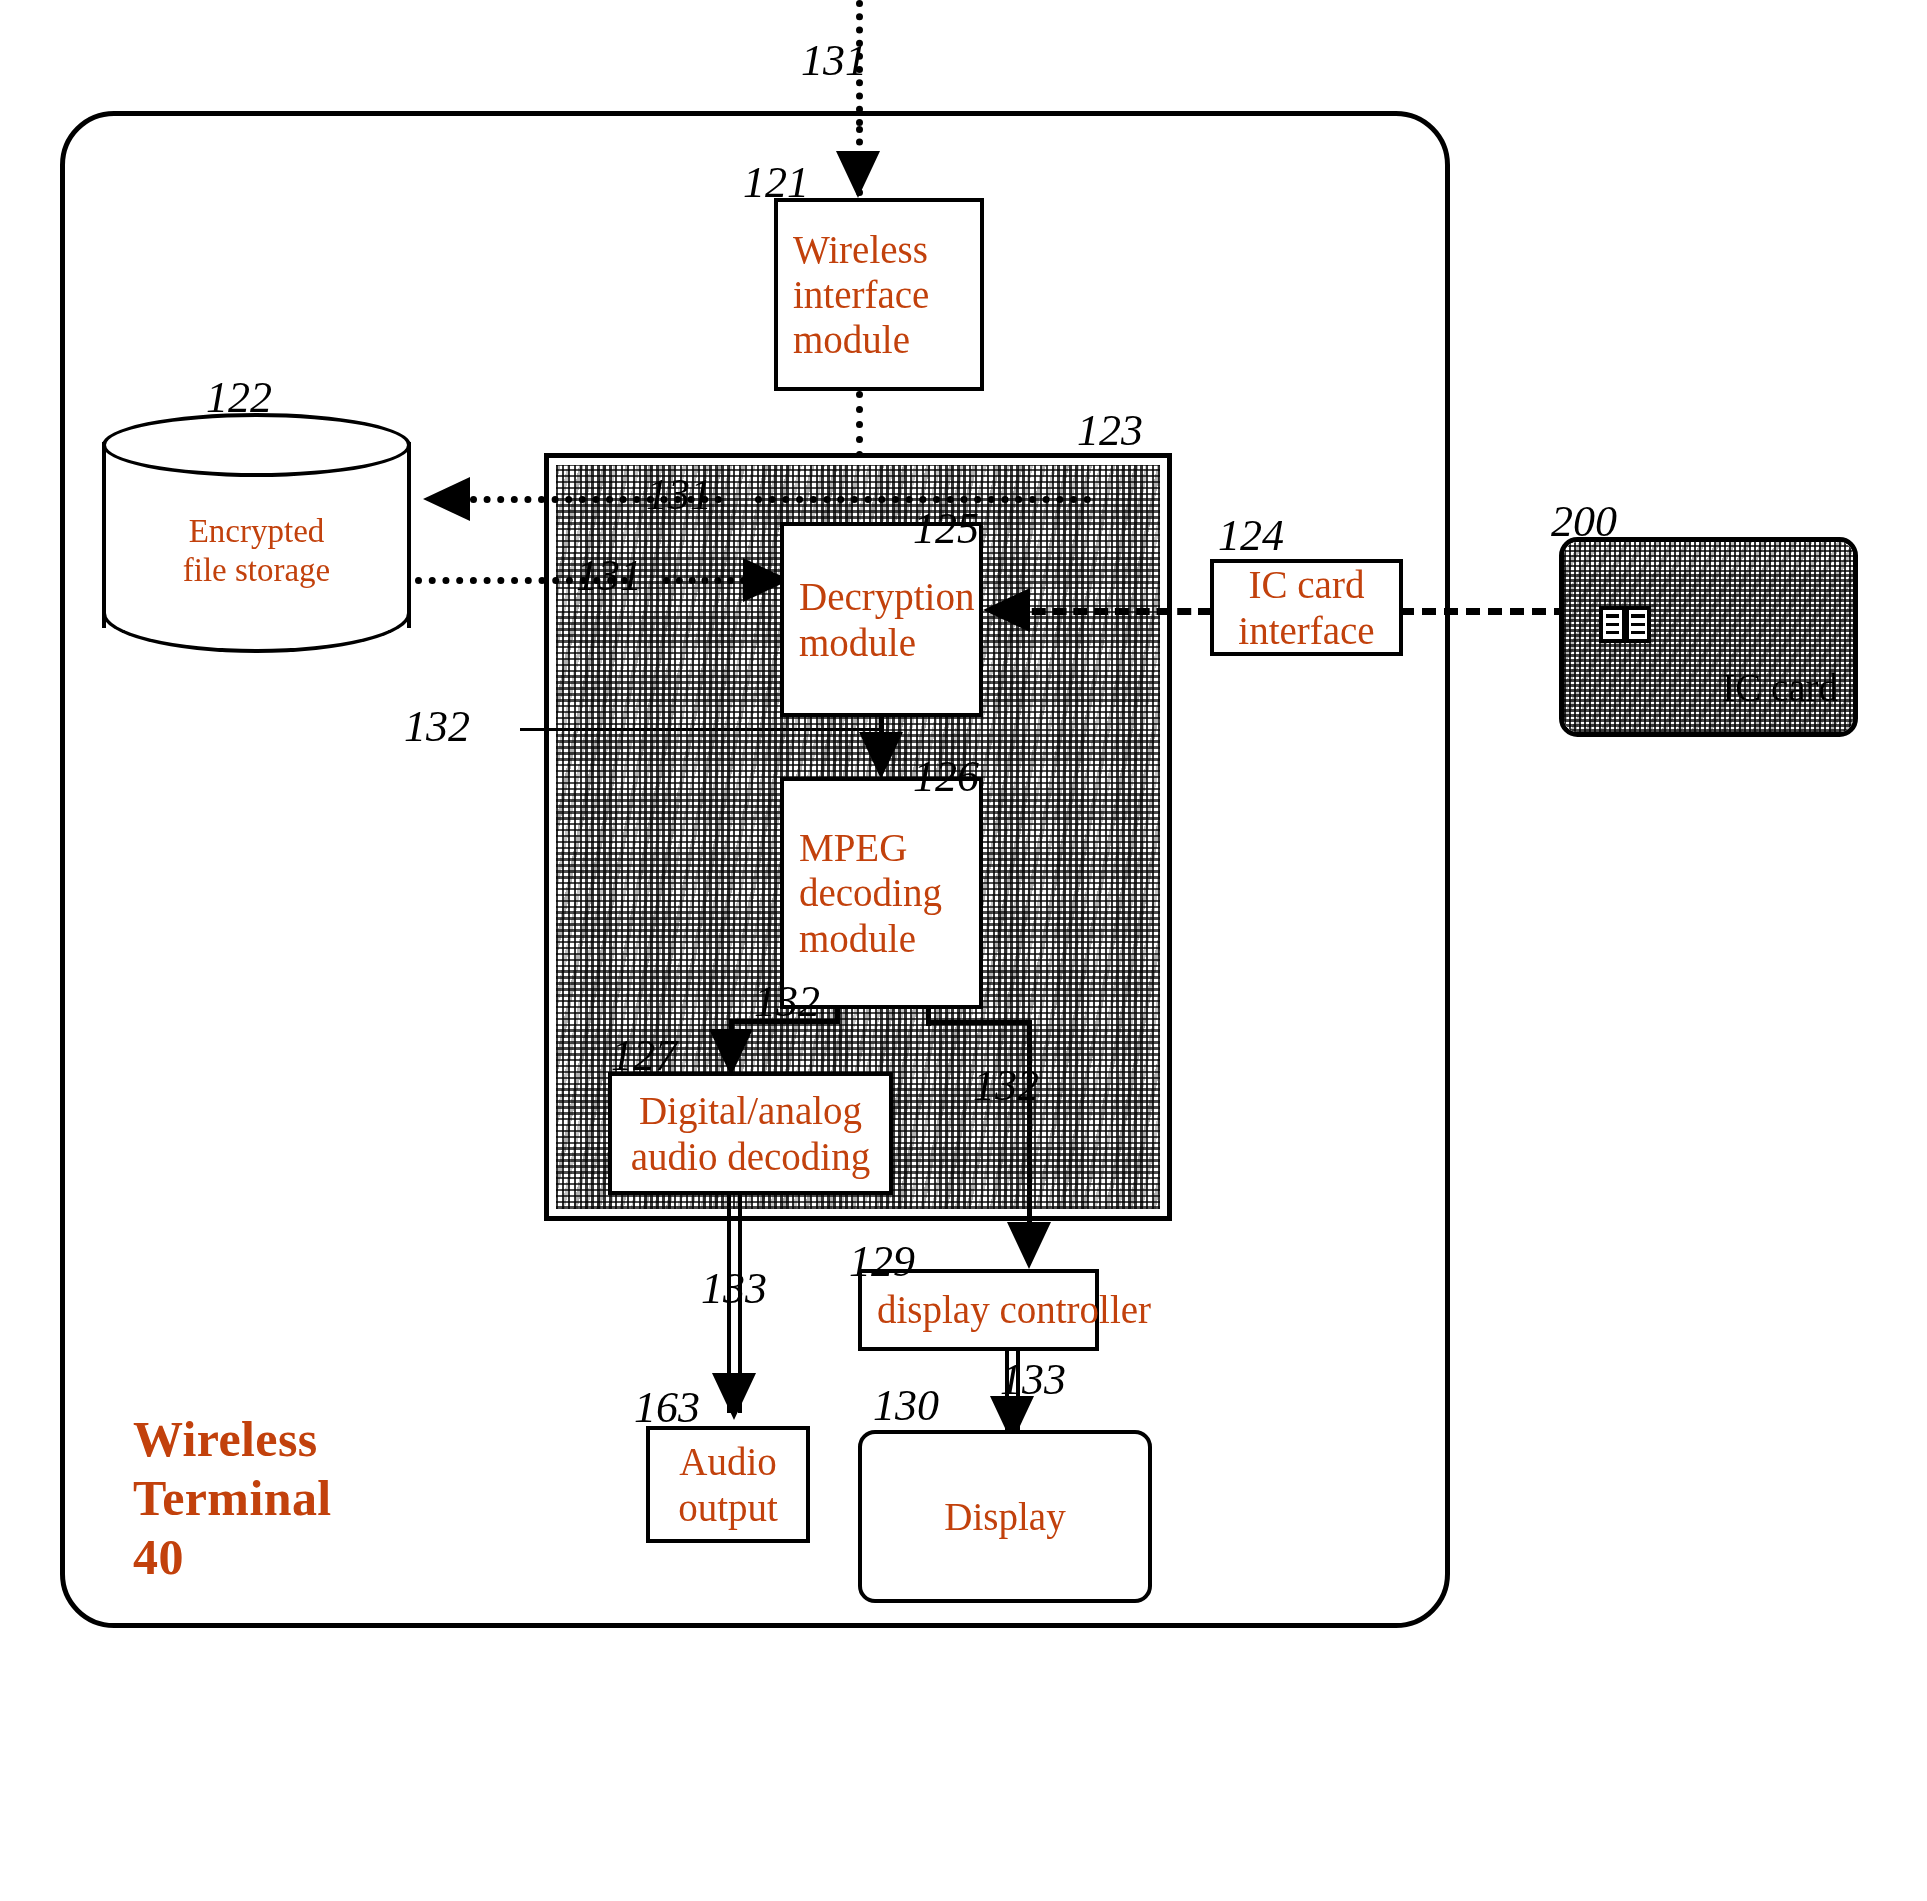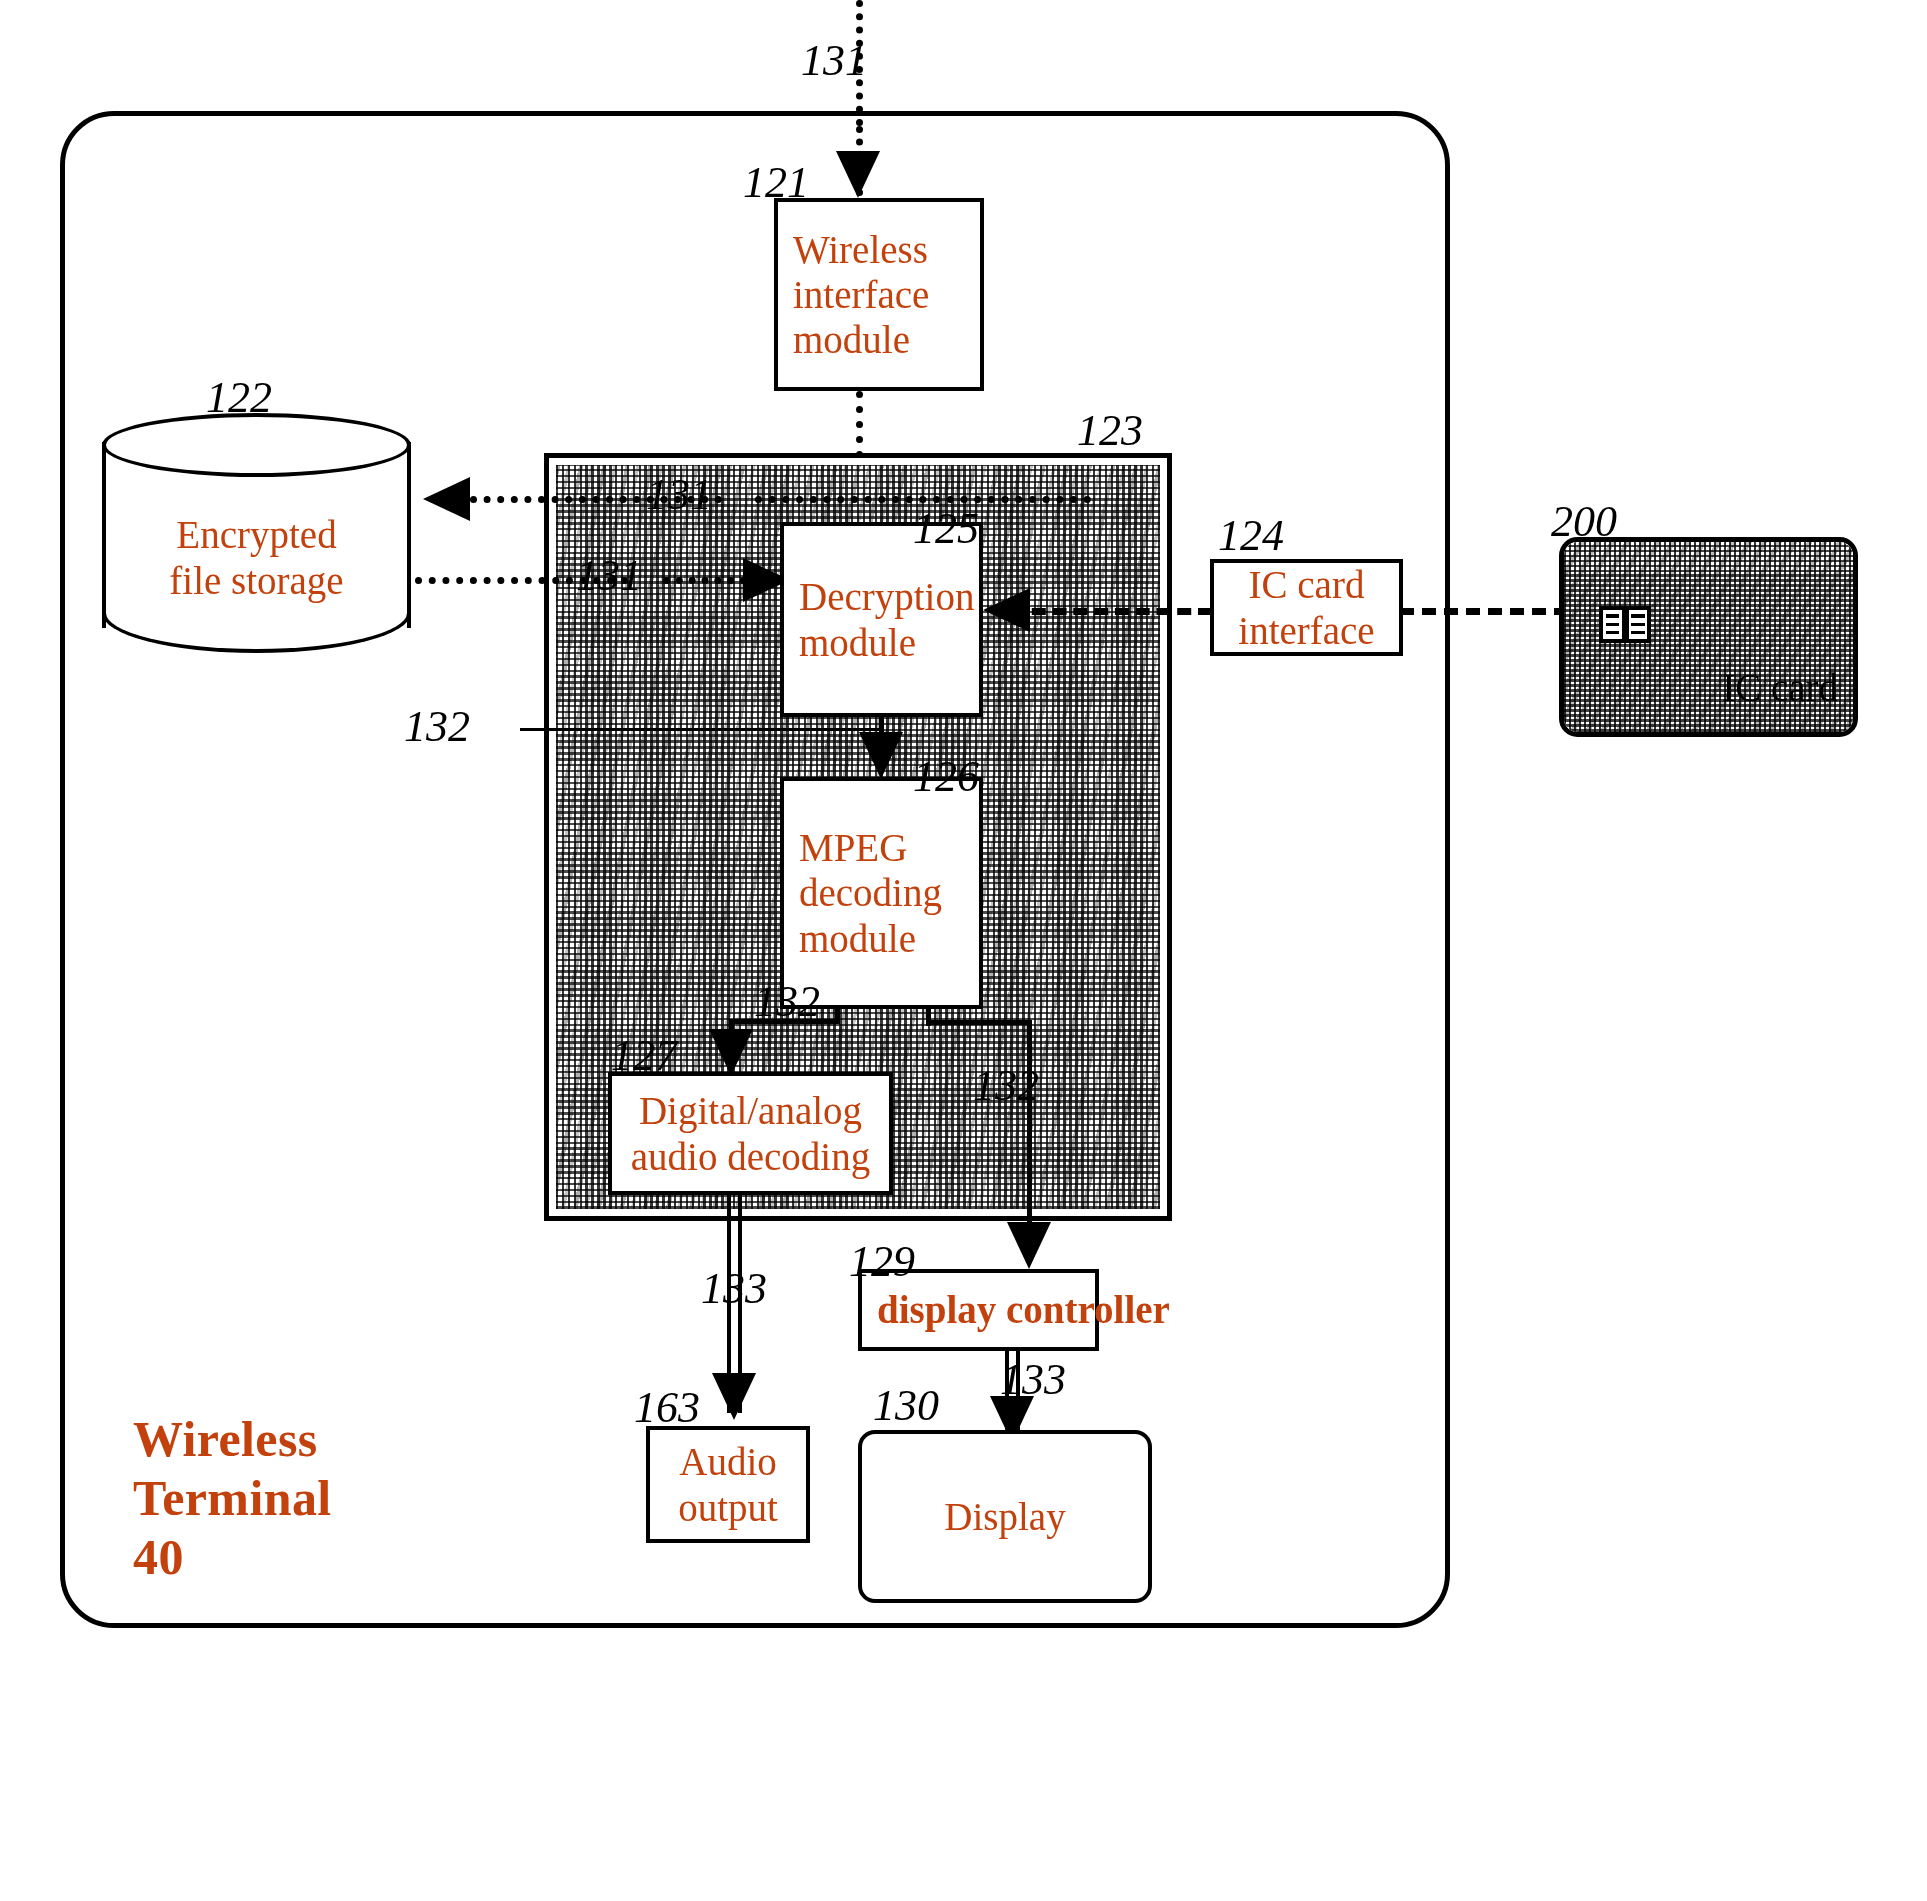--- a/index.html
+++ b/index.html
@@ -113,21 +113,21 @@
     border-radius: 0 0 154px 154px / 0 0 40px 40px;
     background: #fff; box-sizing: border-box;
   }
   #storage-top {
     position: absolute; left: 0; top: 0px; width: 309px; height: 64px;
     border: 4.2px solid #000; border-radius: 50%;
     background: #fff; box-sizing: border-box;
   }
   #storage-text {
     position: absolute; left: 0; top: 99px; width: 309px;
-    text-align: center; font-size: 39px; line-height: 1.18;
+    text-align: center; font-size: 33px; line-height: 1.18;
     white-space: pre-line;
   }
 
   
   #ic-card {
     left: 1559px; top: 537px; width: 299px; height: 200px;
     border: 5px solid #000; border-radius: 18.5px;
     box-sizing: border-box; overflow: hidden; z-index: 5;
   }
   #ic-card-fill {
@@ -313,21 +313,21 @@
   <div class="abs arrow-down" style="left:712px; top:1373px;"></div>
   <div class="abs num ref" style="left:701px; top:1267px;">133</div>
 
   <div class="abs num ref" style="left:634px; top:1386px;">163</div>
   <div class="abs modbox center" id="audio-output" style="left:646px; top:1426px; width:164px; height:117px;">
     <span class="boxlabel">Audio
 output</span>
   </div>
 
   <div class="abs num ref" style="left:849px; top:1240px;">129</div>
-  <div class="abs modbox" id="display-controller" style="left:858px; top:1269px; width:241px; height:82px;font-weight:bold;">
+  <div class="abs modbox" id="display-controller" style="left:858px; top:1269px; width:241px; height:82px;">
     <span class="boxlabel" style="white-space:nowrap;">display controller</span>
   </div>
 
   <div class="abs dbl-v" style="left:1005px; top:1351px; height:89px;"></div>
   <div class="abs arrow-down" style="left:990px; top:1396px;"></div>
   <div class="abs num ref" style="left:1000px; top:1358px;">133</div>
 
   <div class="abs num ref" style="left:873px; top:1384px;">130</div>
   <div class="abs modbox center" id="display-panel" style="left:858px; top:1430px; width:294px; height:173px; border-radius:17px;">
     <span class="boxlabel">Display</span>

